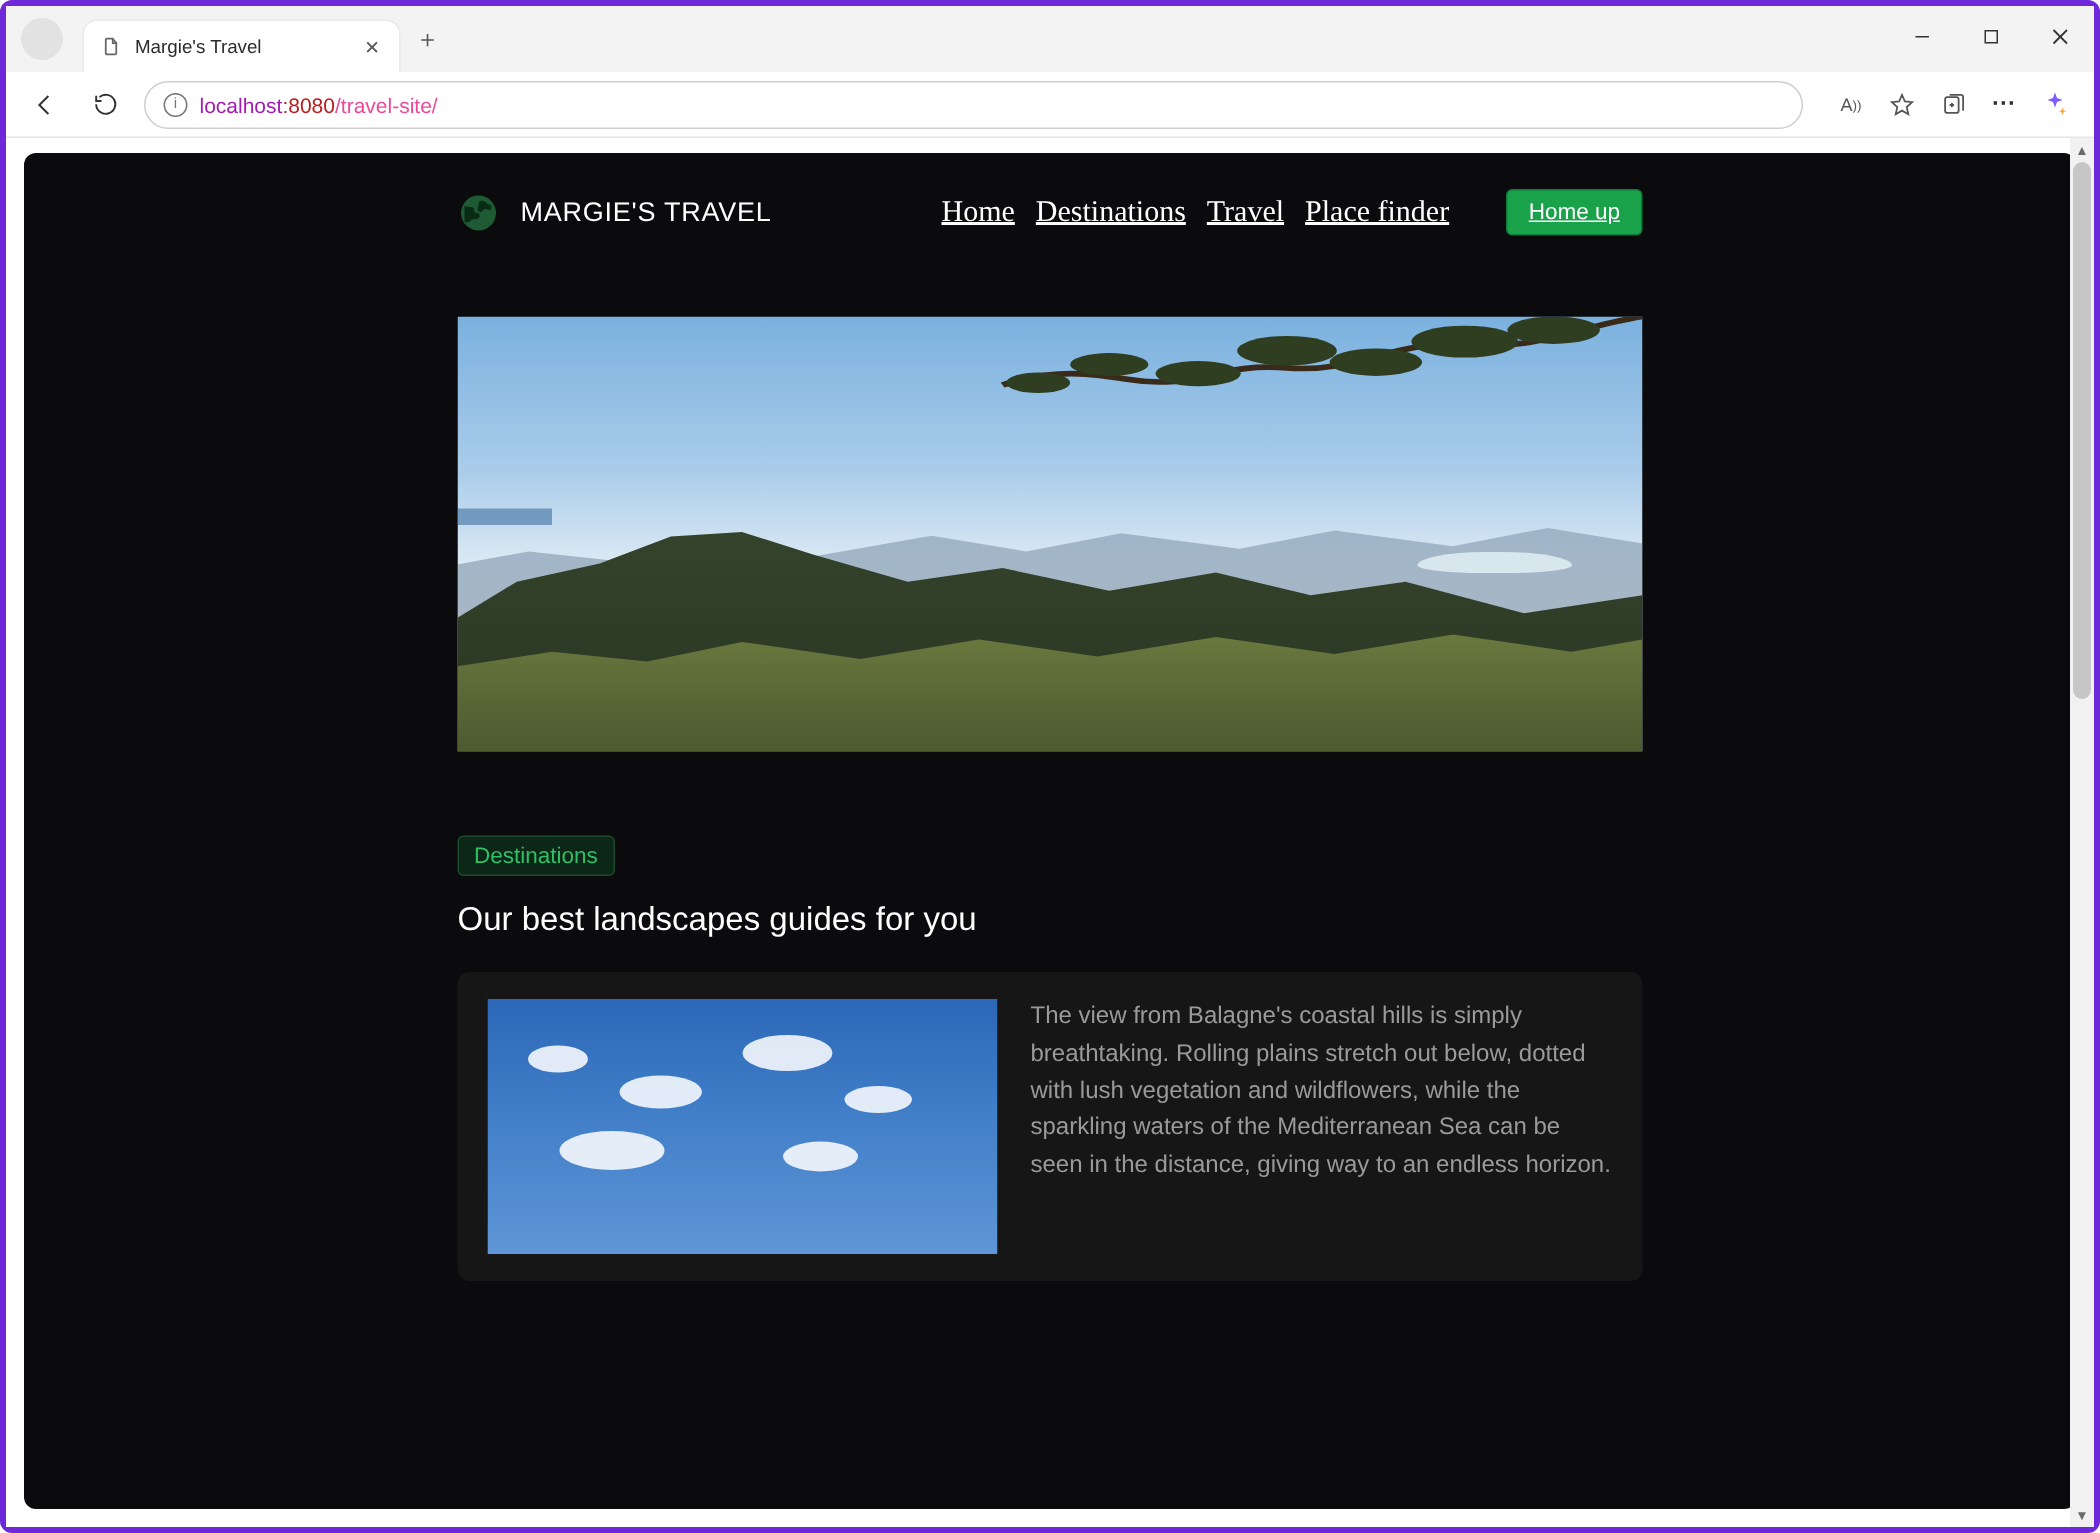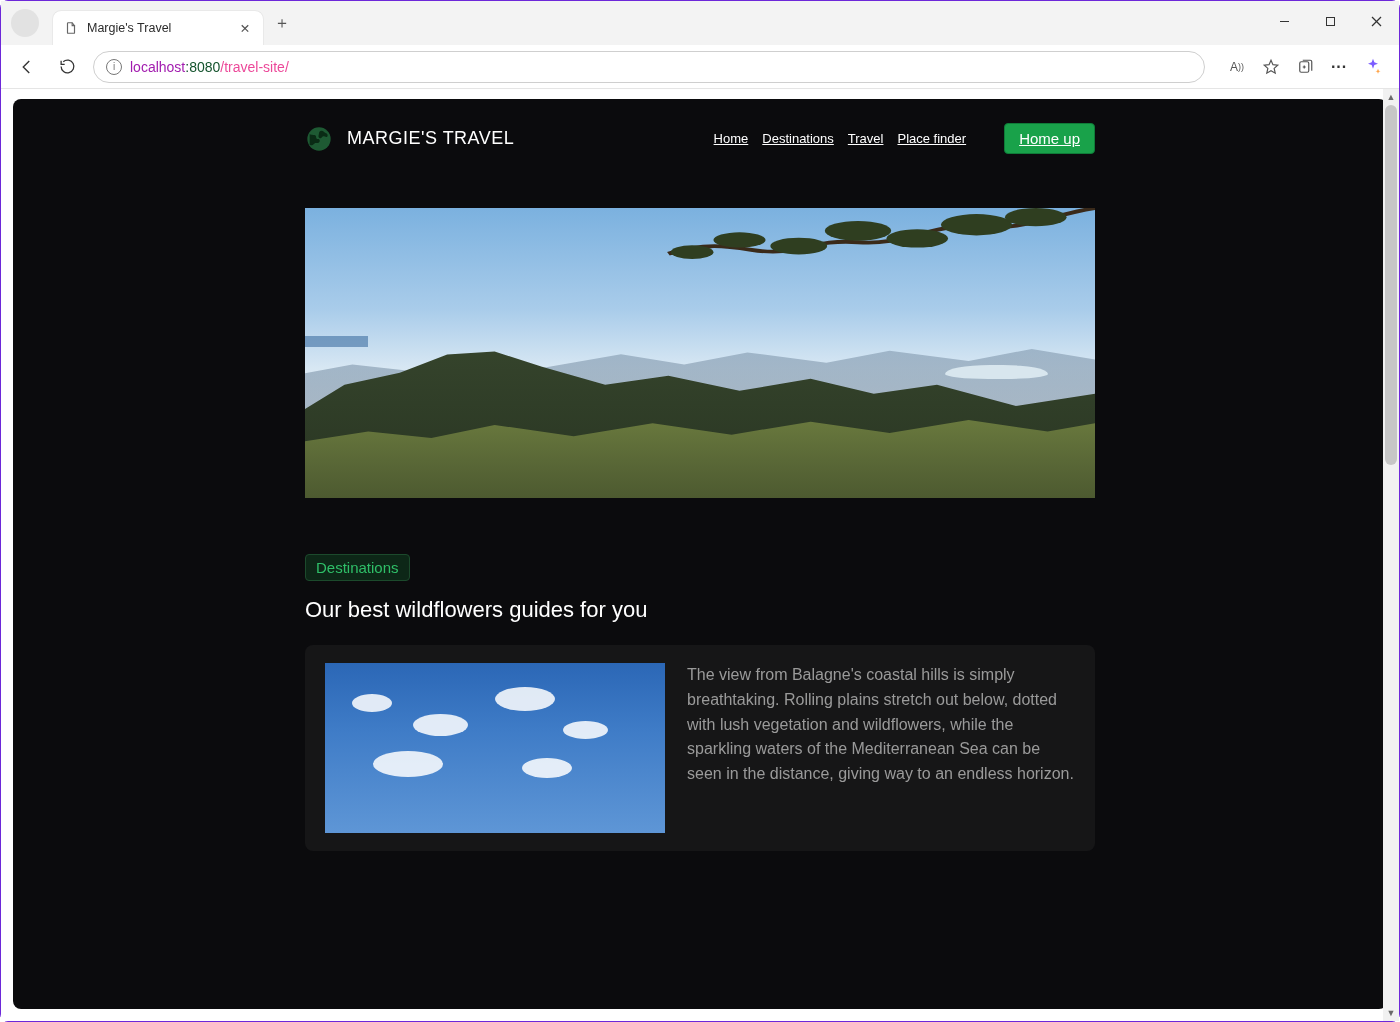--- a/index.html
+++ b/index.html
@@ -5,21 +5,21 @@
 * { margin: 0; padding: 0; box-sizing: border-box; }
 body {
   font-family: "Segoe UI", Arial, sans-serif;
   background: #fff;
   overflow: hidden;
 }
 .browser-window {
   width: 1400px;
   height: 1022px;
   background: #fff;
-  border: 1px solid #6d28d9;
+  border: 4px solid #6d28d9;
   border-radius: 8px;
   display: flex;
   flex-direction: column;
   position: relative;
 }
 
 .tab-strip {
   height: 44px;
   background: #f3f3f3;
   display: flex;
@@ -94,21 +94,21 @@
   display: flex; align-items: center;
   padding: 0 12px; gap: 8px;
   font-size: 14px;
   color: #555;
 }
 .omnibox .info-icon {
   width: 16px; height: 16px; border: 1.2px solid #777; border-radius: 50%;
   display:flex;align-items:center;justify-content:center;font-size:10px;color:#777;
 }
 .omnibox .url-host1 { color:#a21caf; }
-.omnibox .url-host2 { color:#14532d; }
+.omnibox .url-host2 { color:#b91c1c; }
 .omnibox .url-path  { color:#ec4899; }
 .right-icons{display:flex;align-items:center;gap:6px;margin-left:6px;}
 .sparkle {
   width:20px;height:20px;
 }
 
 .viewport {
   flex:1;
   background:#fff;
   padding:10px 12px 12px 12px;
@@ -127,21 +127,21 @@
   width:850px;
   margin:0 auto;
   padding:24px 30px 80px 30px;
 }
 
 .site-header{
   display:flex;align-items:center;gap:14px;
 }
 .globe{width:28px;height:28px}
 .brand{font-size:18px;letter-spacing:0.5px;font-weight:500;}
-.nav{margin-left:auto;display:flex;gap:14px;font-size:13px;}
+.nav{margin-left:auto;display:flex;gap:14px;font-size:20px;font-family:Liberation Serif, serif;}
 .nav a{color:#fff;text-decoration:underline;cursor:pointer;}
 .signup{
   margin-left:24px;
   background:#19a24a;
   border:1px solid #0f7c38;
   border-radius:4px;
   padding:6px 14px;
   color:#fff;text-decoration:underline;font-size:15px;cursor:pointer;
 }
 
@@ -330,21 +330,21 @@
               <ellipse cx="100" cy="42" rx="22" ry="10"></ellipse>
               <ellipse cx="60" cy="58" rx="18" ry="9"></ellipse>
               <ellipse cx="350" cy="12" rx="26" ry="12"></ellipse>
             </g>
           </svg>
         </div>
       </div>
 
       
       <span class="tag">Destinations</span>
-      <h2 class="section-h">Our best wildflowers guides for you</h2>
+      <h2 class="section-h">Our best landscapes guides for you</h2>
 
       <div class="card">
         <div class="card-body">
           <div class="card-img">
             <div class="ci-sky"></div>
             <div class="cloud" style="left:8%;top:18%;width:40px;height:18px;"></div>
             <div class="cloud" style="left:26%;top:30%;width:55px;height:22px;"></div>
             <div class="cloud" style="left:50%;top:14%;width:60px;height:24px;"></div>
             <div class="cloud" style="left:70%;top:34%;width:45px;height:18px;"></div>
             <div class="cloud" style="left:14%;top:52%;width:70px;height:26px;"></div>

